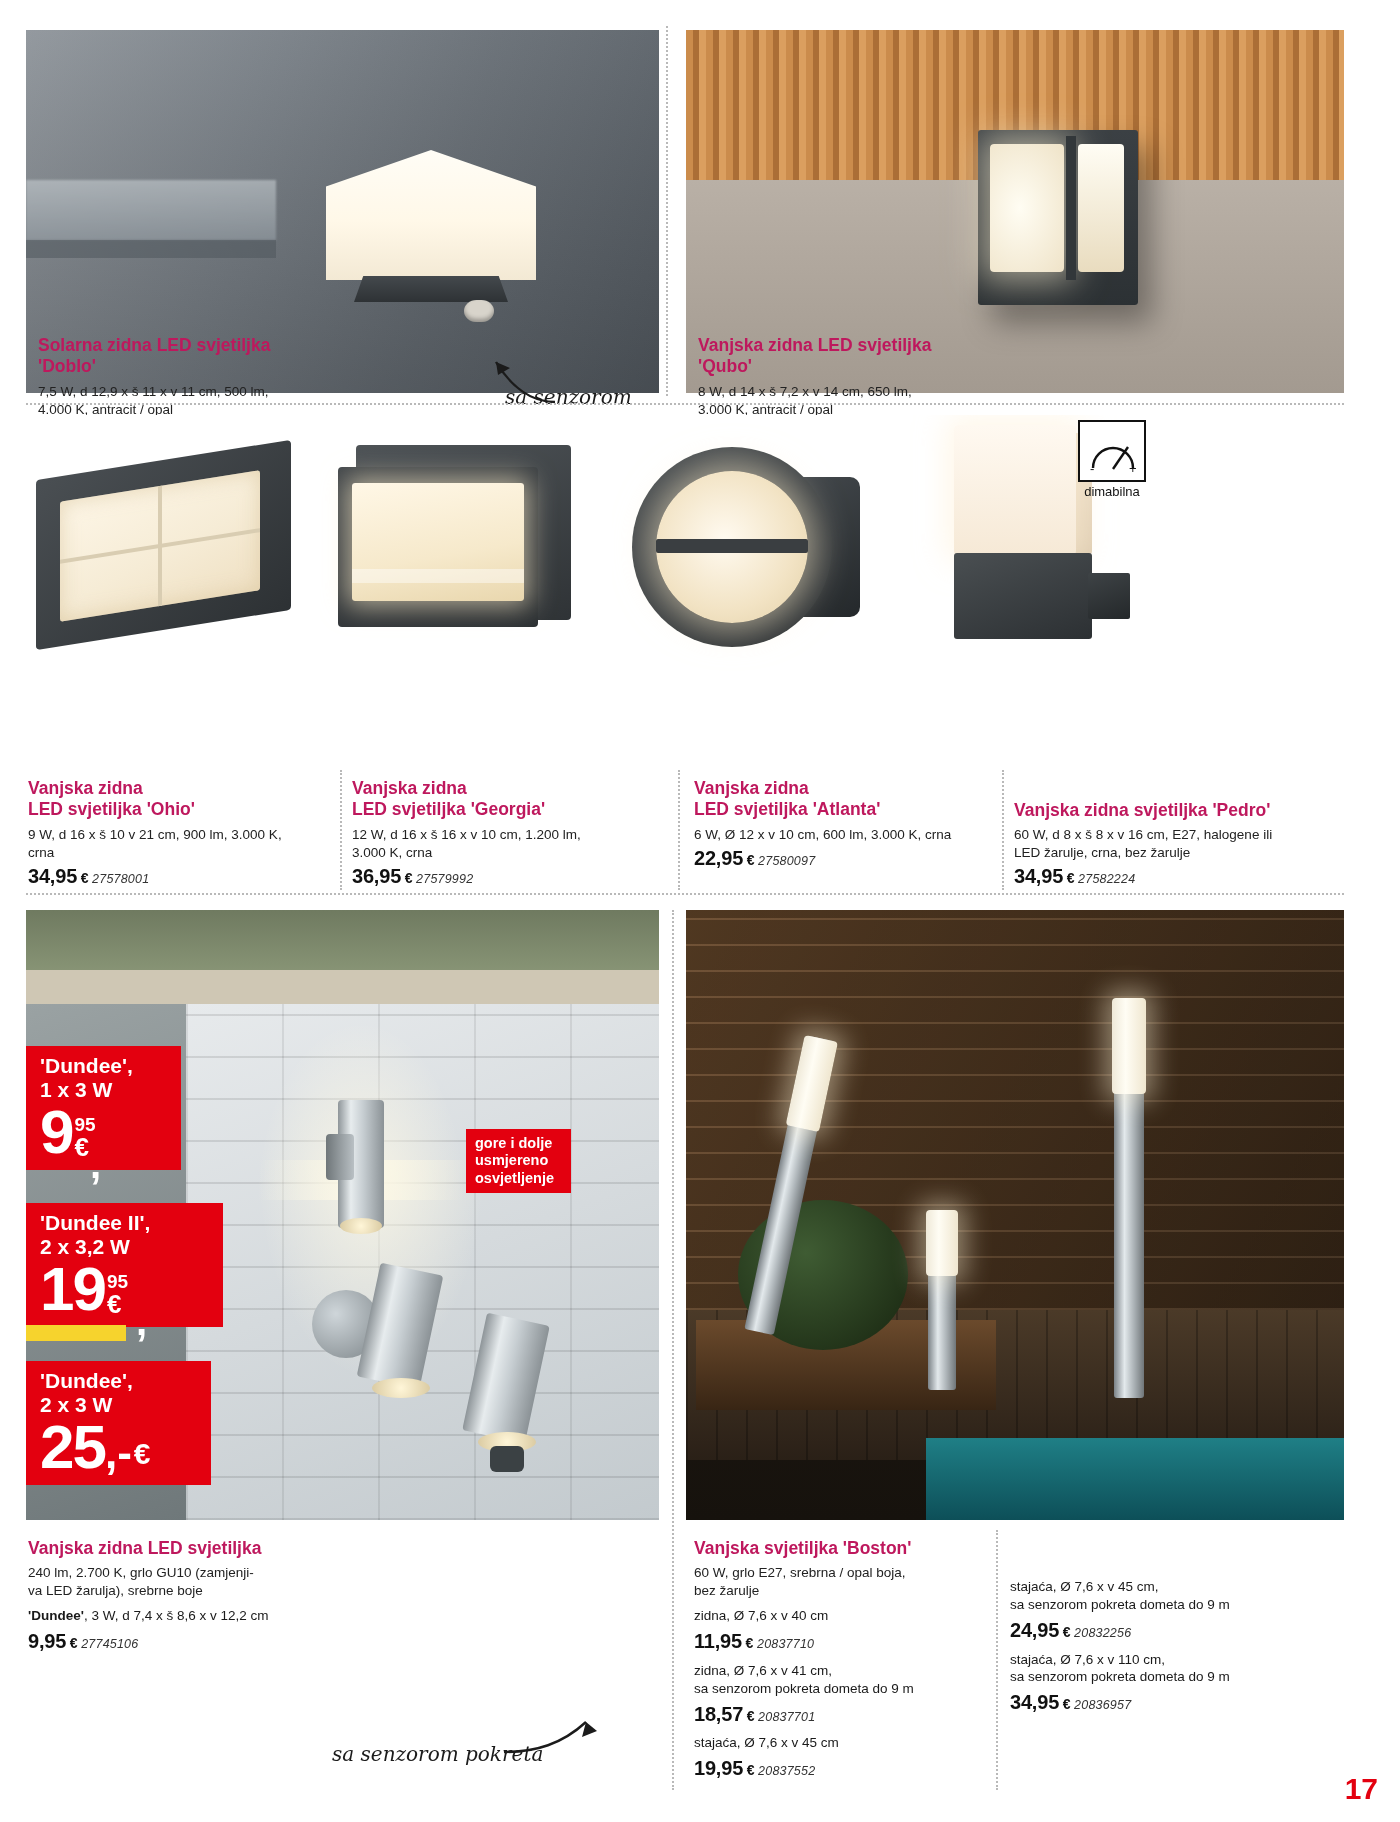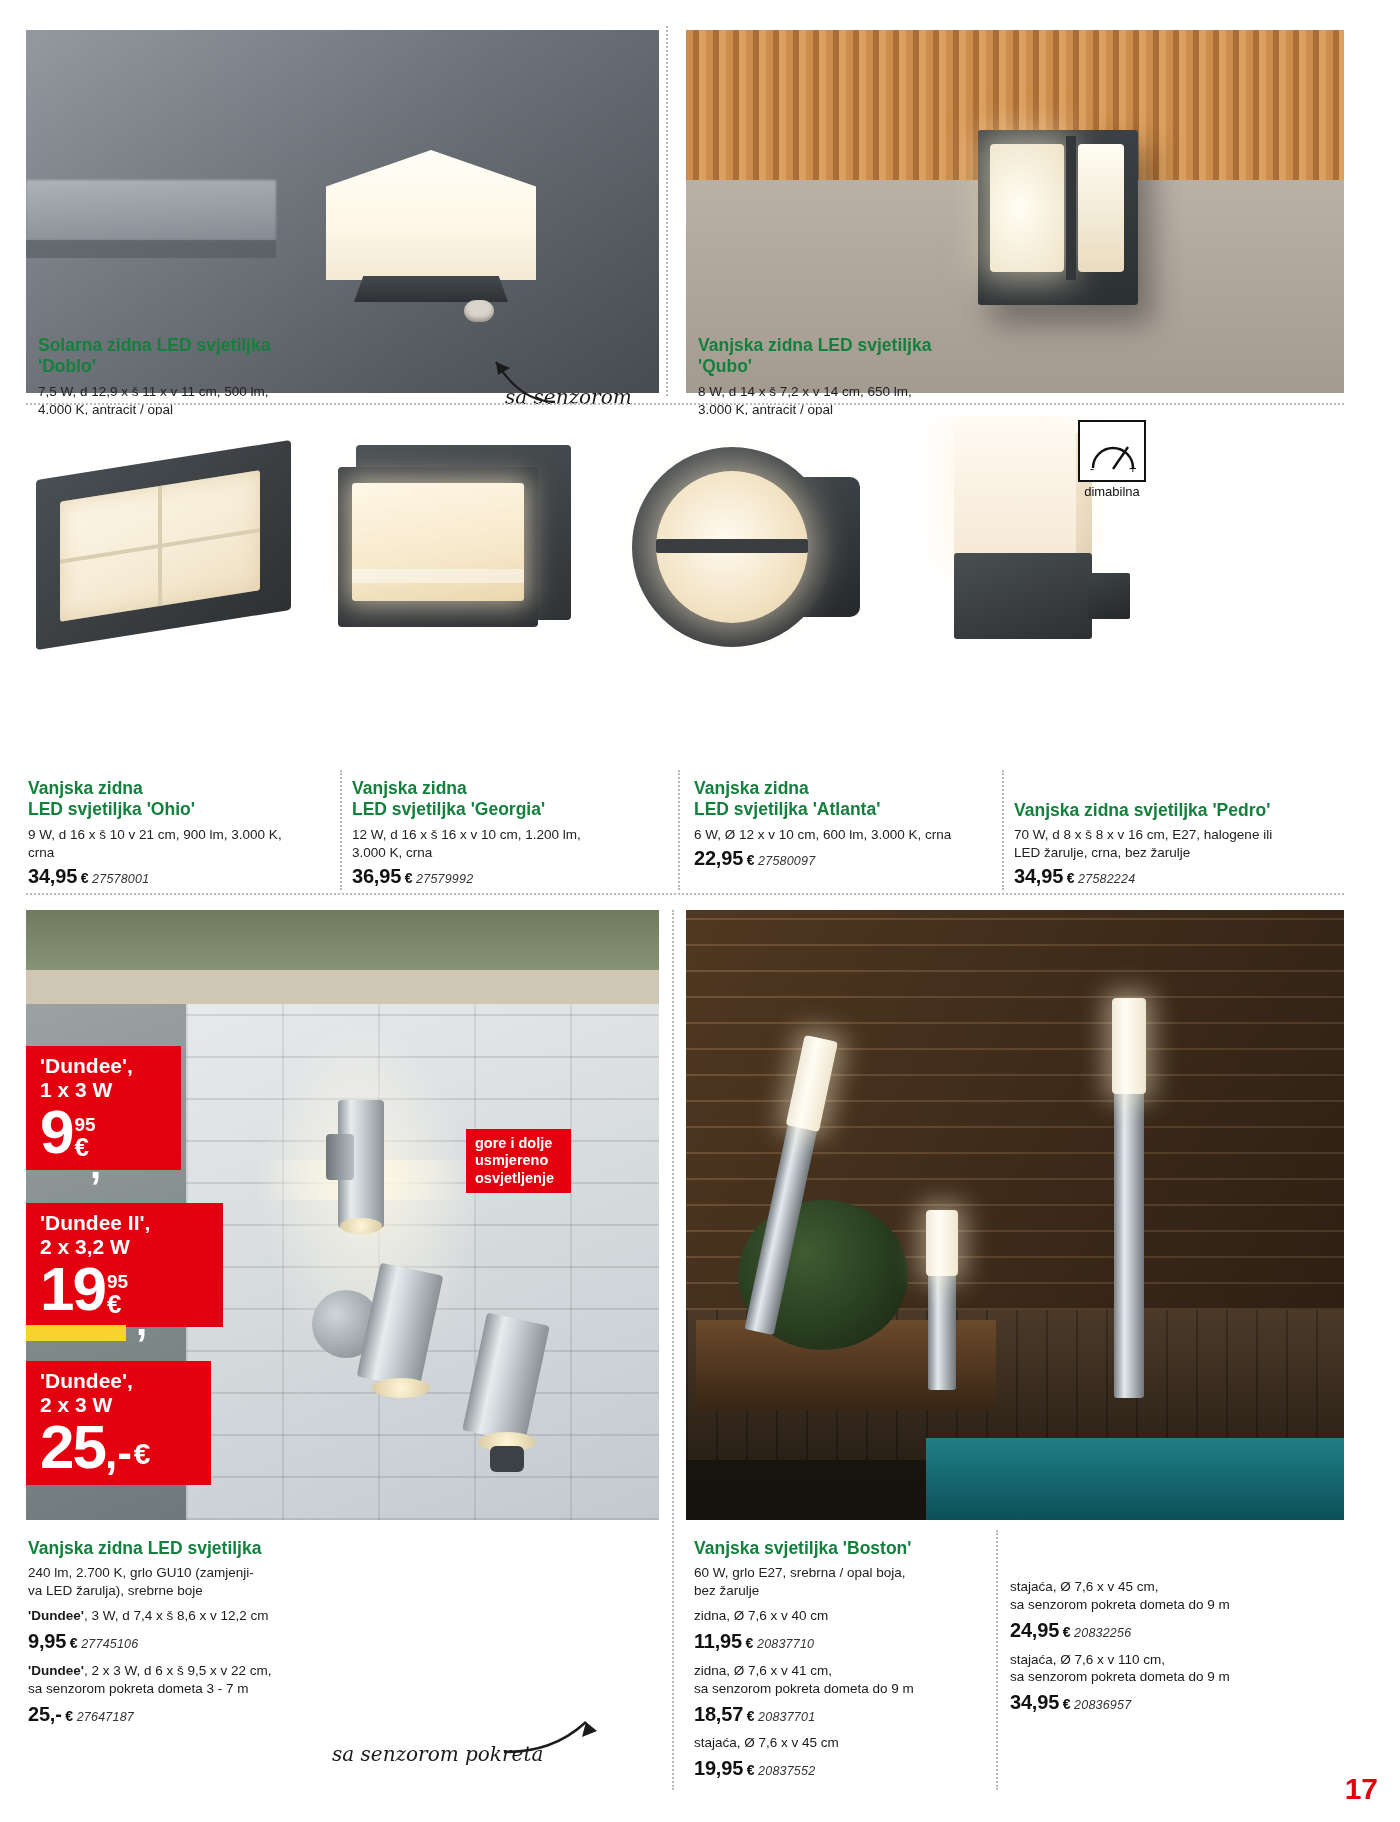--- a/index.html
+++ b/index.html
@@ -20,21 +20,21 @@
     border-top: 2px dotted #b9b9b9;
   }
   .vr-dot {
     position: absolute;
     border-left: 2px dotted #b9b9b9;
   }
   .title {
     font-weight: bold;
     font-size: 17.5px;
     line-height: 1.22;
-    color: #15803d;
+    color: #be185d;
   }
   .desc {
     font-size: 13.5px;
     line-height: 1.33;
     color: #222;
     margin-top: 5px;
   }
   .price {
     margin-top: 3px;
     font-size: 13px;
@@ -494,21 +494,21 @@
     <div class="desc" style="white-space:pre-line">6 W, Ø 12 x v 10 cm, 600 lm, 3.000 K, crna</div>
     <div class="price">
       <b>22,95</b>
       <span class="eur">€</span>
       <span class="art">27580097</span>
     </div>
   </div>
 
   <div class="txt" style="left:1014px; top:800px; width:300px;">
     <div class="title" style="white-space:pre-line">Vanjska zidna svjetiljka 'Pedro'</div>
-    <div class="desc" style="white-space:pre-line">70 W, d 8 x š 8 x v 16 cm, E27, halogene ili
+    <div class="desc" style="white-space:pre-line">60 W, d 8 x š 8 x v 16 cm, E27, halogene ili
 LED žarulje, crna, bez žarulje</div>
     <div class="price">
       <b>34,95</b>
       <span class="eur">€</span>
       <span class="art">27582224</span>
     </div>
   </div>
 
   <div class="vr-dot" style="left:340px; top:770px; height:120px;"></div>
   <div class="vr-dot" style="left:678px; top:770px; height:120px;"></div>
@@ -619,29 +619,20 @@
     <div class="sub-price">
       <span class="nm">'Dundee'</span><span>, 3 W, d 7,4 x š 8,6 x v 12,2 cm</span>
       <div class="price">
         <b>9,95</b>
         <span class="eur">€</span>
         <span class="art">27745106</span>
       </div>
     </div>
 
 
-    <div class="sub-price">
-      <span class="nm">'Dundee'</span><span style="white-space:pre-line">, 2 x 3 W, d 6 x š 9,5 x v 22 cm,
-sa senzorom pokreta dometa 3 - 7 m</span>
-      <div class="price">
-        <b>25,-</b>
-        <span class="eur">€</span>
-        <span class="art">27647187</span>
-      </div>
-    </div>
   </div>
 
   <div class="txt" style="left:694px; top:1538px; width:250px;">
     <div class="title">Vanjska svjetiljka 'Boston'</div>
     <div class="desc" style="white-space:pre-line">60 W, grlo E27, srebrna / opal boja,
 bez žarulje</div>
 
     <div class="sub-price">
       <span style="white-space:pre-line">zidna, Ø 7,6 x v 40 cm</span>
       <div class="price">

